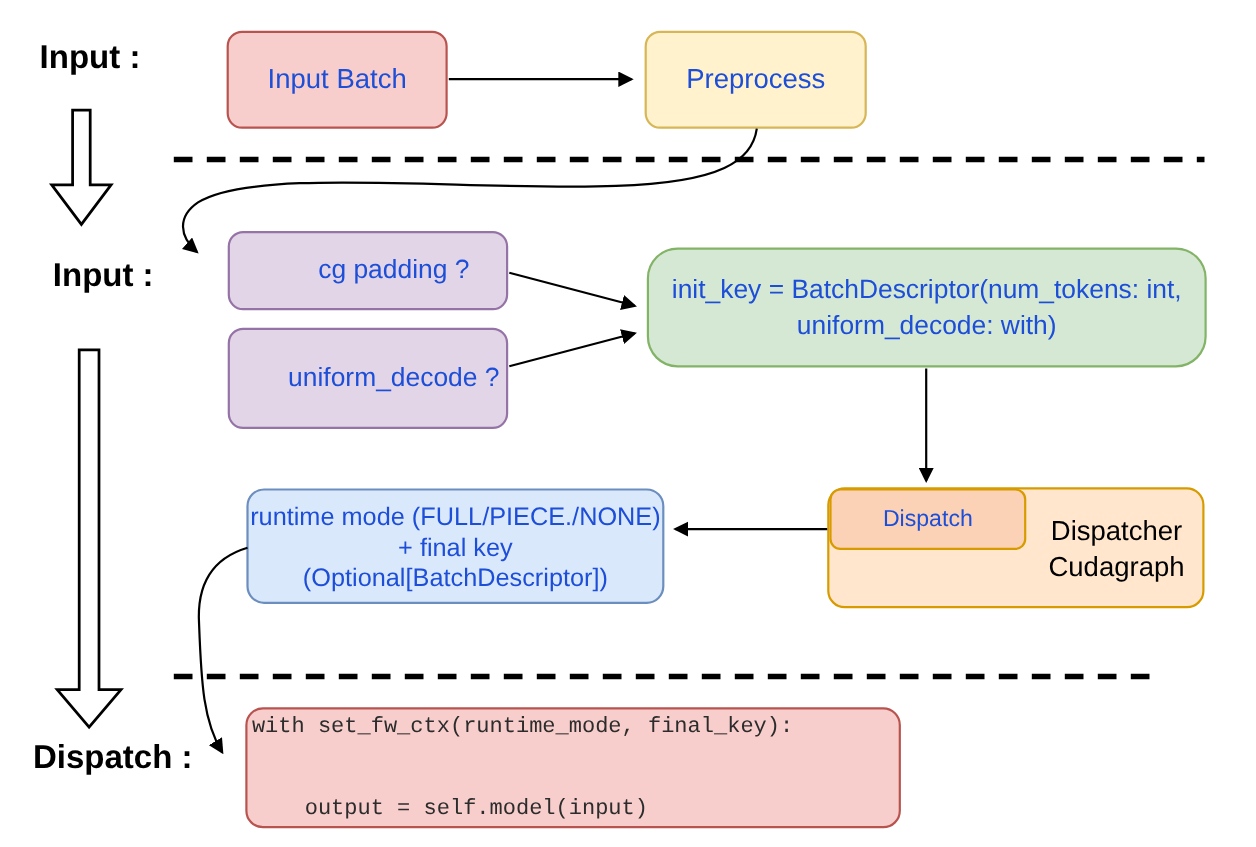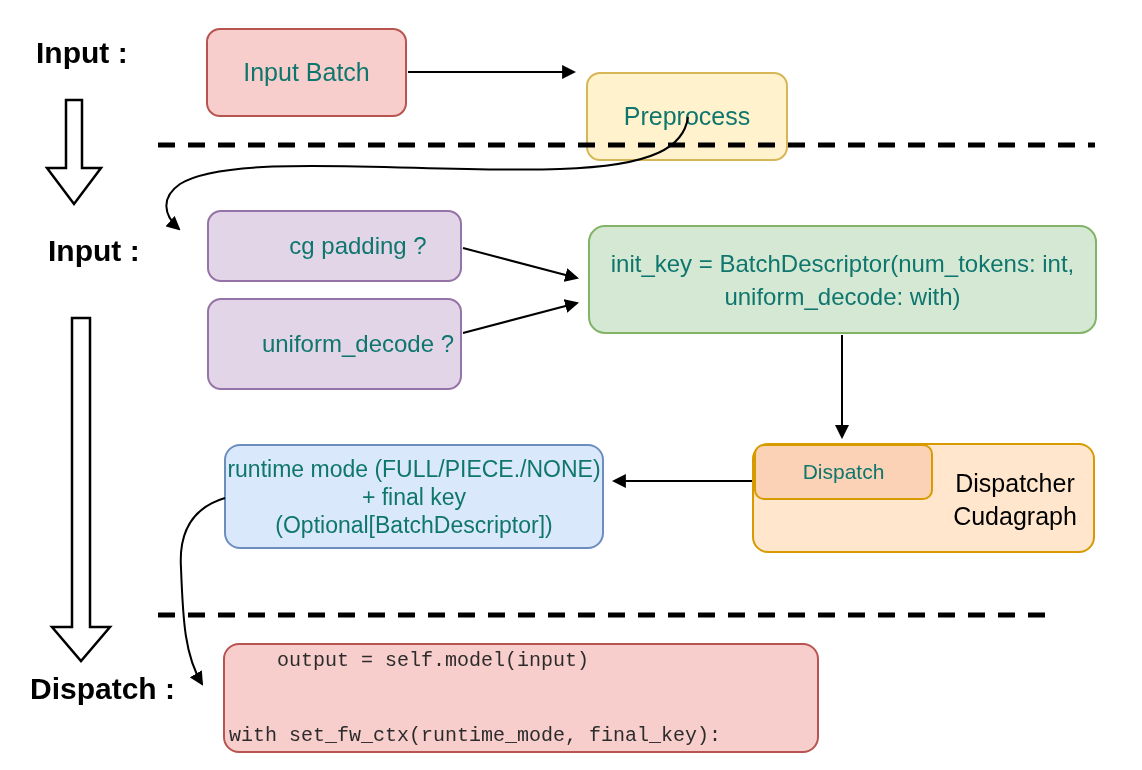--- a/index.html
+++ b/index.html
@@ -13,29 +13,29 @@
   .stage-label{
     position:absolute;
     font-size:30px;font-weight:700;color:#000;
     white-space:nowrap;
     margin-left:12px;
   }
   .node{
     position:absolute;
     box-sizing:border-box;
     display:flex;align-items:center;justify-content:center;
-    text-align:center;color:#0f766e;
+    text-align:center;color:#1d4ed8;
     border:2px solid #000;border-radius:14px;
     line-height:1.3;
     z-index:1;
   }
   .node-red   {background:#f8cecc;border-color:#b85450;}
   .node-yellow{background:#fff2cc;border-color:#d6b656;}
   .node-purple{background:#e1d5e7;border-color:#9673a6;padding-left:47px;}
-  .node-green {background:#d5e8d4;border-color:#82b366;border-radius:17px;}
+  .node-green {background:#d5e8d4;border-color:#82b366;border-radius:28px;}
   .node-blue  {background:#dae8fc;border-color:#6c8ebf;border-radius:16px;}
   .node-orange{background:#ffe6cc;border-color:#d79b00;border-radius:16px;}
   .node-orange-inner{background:#fbd2b5;border-color:#d79b00;border-radius:10px;}
   .node-code{
     background:#f8cecc;border-color:#b85450;border-radius:16px;
     font-family:"Liberation Mono","DejaVu Sans Mono",monospace;
     color:#2c2c2c;
     justify-content:flex-start;text-align:left;
   }
   .node-code .codelines{white-space:pre;line-height:25px;font-size:20px;padding-left:4px;}
@@ -54,21 +54,21 @@
 <body>
 
 <div id="canvas">
 
   <div class="stage-label" style="left:24px;top:36px;">Input :</div>
   <div class="stage-label" style="left:36px;top:234px;">Input :</div>
   <div class="stage-label" style="left:18px;top:672px;">Dispatch :</div>
 
   <div class="node node-red" style="left:206px;top:28px;width:201px;height:89px;font-size:25px;">Input Batch</div>
 
-  <div class="node node-yellow" style="left:586px;top:28px;width:202px;height:89px;font-size:25px;margin-top:44px;">Preprocess</div>
+  <div class="node node-yellow" style="left:586px;top:28px;width:202px;height:89px;font-size:25px;">Preprocess</div>
 
   <div class="node node-purple" style="left:207px;top:210px;width:255px;height:72px;font-size:24px;">cg padding ?</div>
 
   <div class="node node-purple" style="left:207px;top:298px;width:255px;height:92px;font-size:24px;">uniform_decode ?</div>
 
   <div class="node node-green" style="left:588px;top:225px;width:509px;height:109px;font-size:24px;">
     <div class="two-line">
       <div>init_key = BatchDescriptor(num_tokens: int,</div>
       <div>uniform_decode: with)</div>
     </div>
@@ -85,22 +85,22 @@
   <div class="node node-orange-inner" style="left:754px;top:444px;width:179px;height:56px;font-size:21px;">Dispatch</div>
   <div class="cud-label">
     <div>
       <div>Dispatcher</div>
       <div>Cudagraph</div>
     </div>
   </div>
 
   <div class="node node-code" style="left:223px;top:643px;width:596px;height:110px;">
     <div class="codelines">
+      <div>with set_fw_ctx(runtime_mode, final_key):</div>
       <div>    output = self.model(input)</div>
-      <div>with set_fw_ctx(runtime_mode, final_key):</div>
     </div>
   </div>
 
   <svg id="connector-layer" viewBox="0 0 1142 770" xmlns="http://www.w3.org/2000/svg">
     <defs>
       <marker id="arrow" viewBox="0 0 10 10" refX="8.5" refY="5" markerWidth="7" markerHeight="7" orient="auto-start-reverse">
         <path d="M0,0 L10,5 L0,10 z" fill="#000"></path>
       </marker>
     </defs>
 

